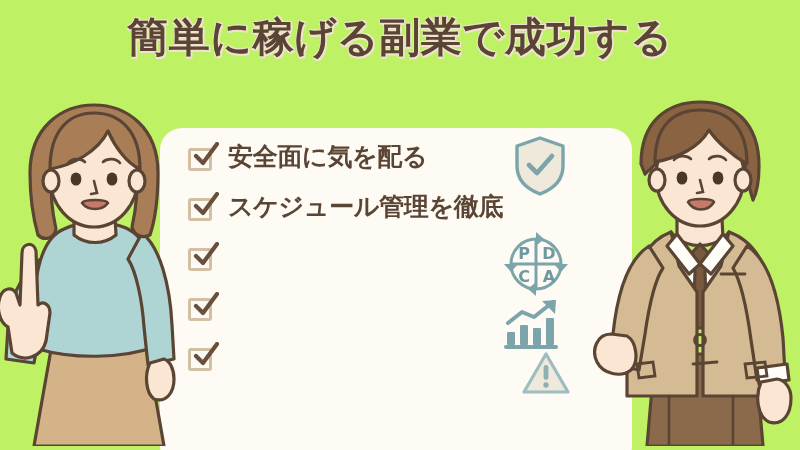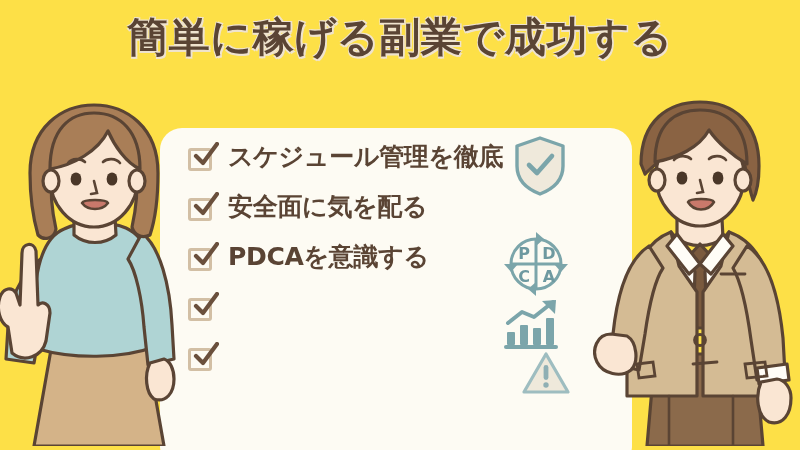--- a/index.html
+++ b/index.html
@@ -2,21 +2,21 @@
 <html><head>
 <meta charset="utf-8">
 <style>
   html,body{margin:0;padding:0;}
   body{
     width:800px;height:450px;overflow:hidden;
     background:#FAF4E4;
     font-family:"DejaVu Sans","Liberation Sans",sans-serif;
     position:relative;
   }
-  #stage{position:relative;width:800px;height:450px;overflow:hidden;background:#fde047;}
+  #stage{position:relative;width:800px;height:450px;overflow:hidden;background:#bef264;}
 
   
   .title-block{
     position:absolute;left:0;top:14px;width:800px;
     text-align:center;z-index:6;
     pointer-events:none;
   }
   .title-line{
     display:block;
     font-size:41px;
@@ -160,41 +160,40 @@
 
   <div class="checklist">
 
     <div class="check-row">
       <span class="cbox">
         <span class="sq"></span>
         <svg class="tick" viewBox="0 0 27 27">
             <path d="M4 14 L11 21 L25 2" fill="none" stroke="#6A503C" stroke-width="4.2" stroke-linecap="round" stroke-linejoin="round"></path>
           </svg>
       </span>
+      <span class="item-text">安全面に気を配る</span>
+    </div>
+
+    <div class="check-row">
+      <span class="cbox">
+        <span class="sq"></span>
+        <svg class="tick" viewBox="0 0 27 27">
+            <path d="M4 14 L11 21 L25 2" fill="none" stroke="#6A503C" stroke-width="4.2" stroke-linecap="round" stroke-linejoin="round"></path>
+          </svg>
+      </span>
       <span class="item-text">スケジュール管理を徹底</span>
     </div>
 
     <div class="check-row">
       <span class="cbox">
         <span class="sq"></span>
         <svg class="tick" viewBox="0 0 27 27">
             <path d="M4 14 L11 21 L25 2" fill="none" stroke="#6A503C" stroke-width="4.2" stroke-linecap="round" stroke-linejoin="round"></path>
           </svg>
       </span>
-      <span class="item-text">安全面に気を配る</span>
-    </div>
-
-    <div class="check-row">
-      <span class="cbox">
-        <span class="sq"></span>
-        <svg class="tick" viewBox="0 0 27 27">
-            <path d="M4 14 L11 21 L25 2" fill="none" stroke="#6A503C" stroke-width="4.2" stroke-linecap="round" stroke-linejoin="round"></path>
-          </svg>
-      </span>
-      <span class="item-text">PDCAを意識する</span>
     </div>
 
     <div class="check-row">
       <span class="cbox">
         <span class="sq"></span>
         <svg class="tick" viewBox="0 0 27 27">
             <path d="M4 14 L11 21 L25 2" fill="none" stroke="#6A503C" stroke-width="4.2" stroke-linecap="round" stroke-linejoin="round"></path>
           </svg>
       </span>
     </div>

